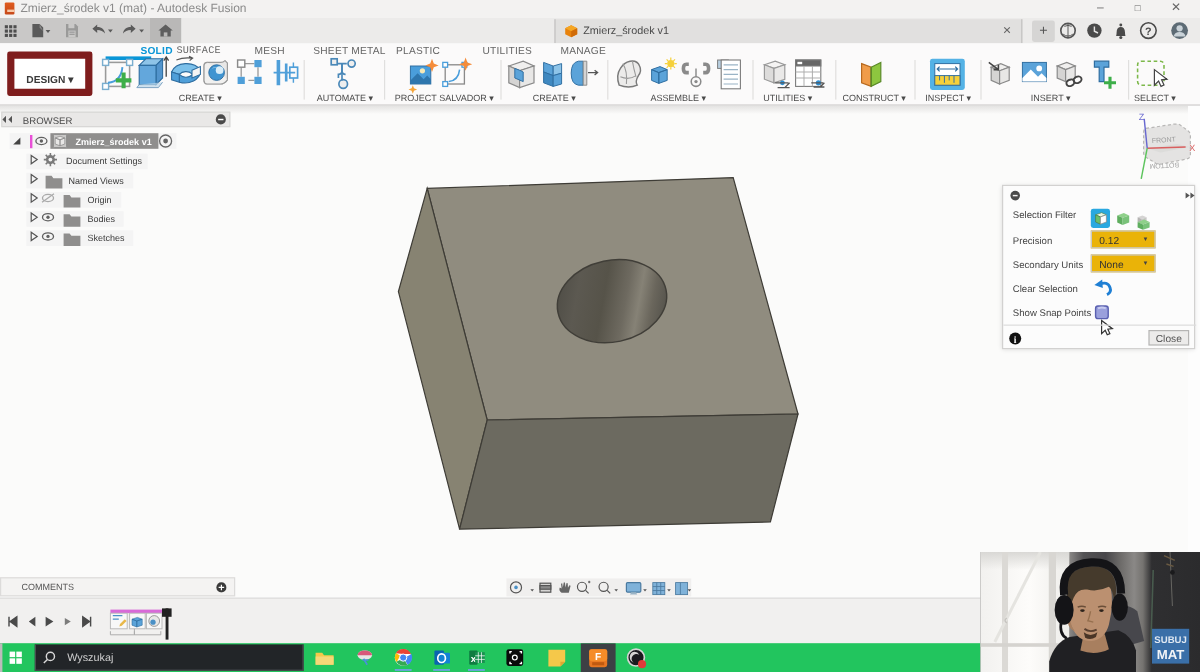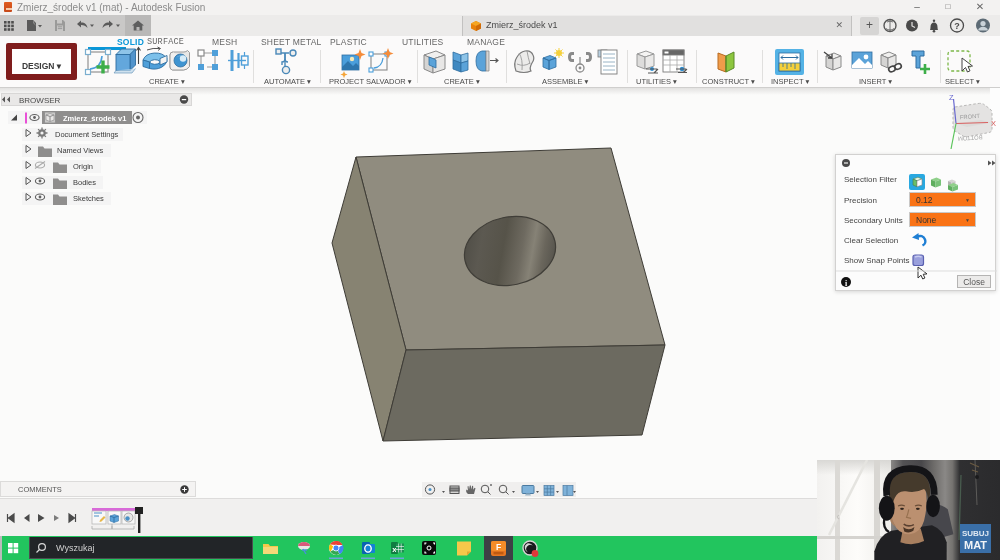--- a/index.html
+++ b/index.html
@@ -26,21 +26,21 @@
   .gsep { position:absolute; top:14px; width:1px; height:33px; background:#e0dfde; }
   #designbtn { position:absolute; left:6px; top:7px; width:71px; height:37px; background:#fff; border:6px solid #7f1d1d; border-radius:2px; font-size:8.5px; font-weight:bold; color:#3a3a3a; text-align:center; line-height:35px; }
   
   #browser { position:absolute; left:0px; top:93px; width:200px; }
   #bheader { position:absolute; left:1px; top:0px; width:191px; height:13px; background:#e9e8e7; border:1px solid #d8d7d6; font-size:8px; color:#4a4a4a; }
   .brow { position:absolute; height:13px; background:rgba(243,243,243,0.92); font-size:7.5px; color:#3a3a3a;text-align:right; }
   
   #measure { position:absolute; left:835px; top:154px; width:161px; height:137px; background:rgba(252,252,252,0.96); border:1px solid #d2d1d0; box-shadow:0 1px 4px rgba(0,0,0,0.15); }
   #mheader { position:absolute; left:0; top:0; width:100%; height:15px; background:#f1f0ef; border-bottom:1px solid #ddd; font-size:9px; color:#4a4a4a; }
   .mlabel { position:absolute; left:8px; font-size:8px; color:#444; }
-  .mdrop { position:absolute; left:73px; width:67px; height:15px; background:#f97316; border:1px solid #c9c8c7; font-size:8.5px; color:#333; }
+  .mdrop { position:absolute; left:73px; width:54px; height:15px; background:#eab308; border:1px solid #c9c8c7; font-size:8.5px; color:#333; }
   
   #comments { position:absolute; left:0; top:481px; width:196px; height:16px; background:#f4f3f2; border:1px solid #dcdbda; font-size:7.5px; color:#555; }
   #navbar { position:absolute; left:422px; top:482px; width:154px; height:15px; background:#f0efee; }
   #timeline { position:absolute; left:0; top:498px; width:1000px; height:38px; background:#f1f0ef; border-top:1px solid #dddcdb; }
   #taskbar { position:absolute; left:0; top:536px; width:1000px; height:24px; background:#22c55e; }
   #searchbox { position:absolute; left:29px; top:1px; width:224px; height:22px; background:#222528; border:1px solid #4a4d50; border-top:none; }
   
   #webcam { position:absolute; left:817px; top:460px; width:183px; height:100px; overflow:hidden; background:#555; }
 </style>
 </head>

